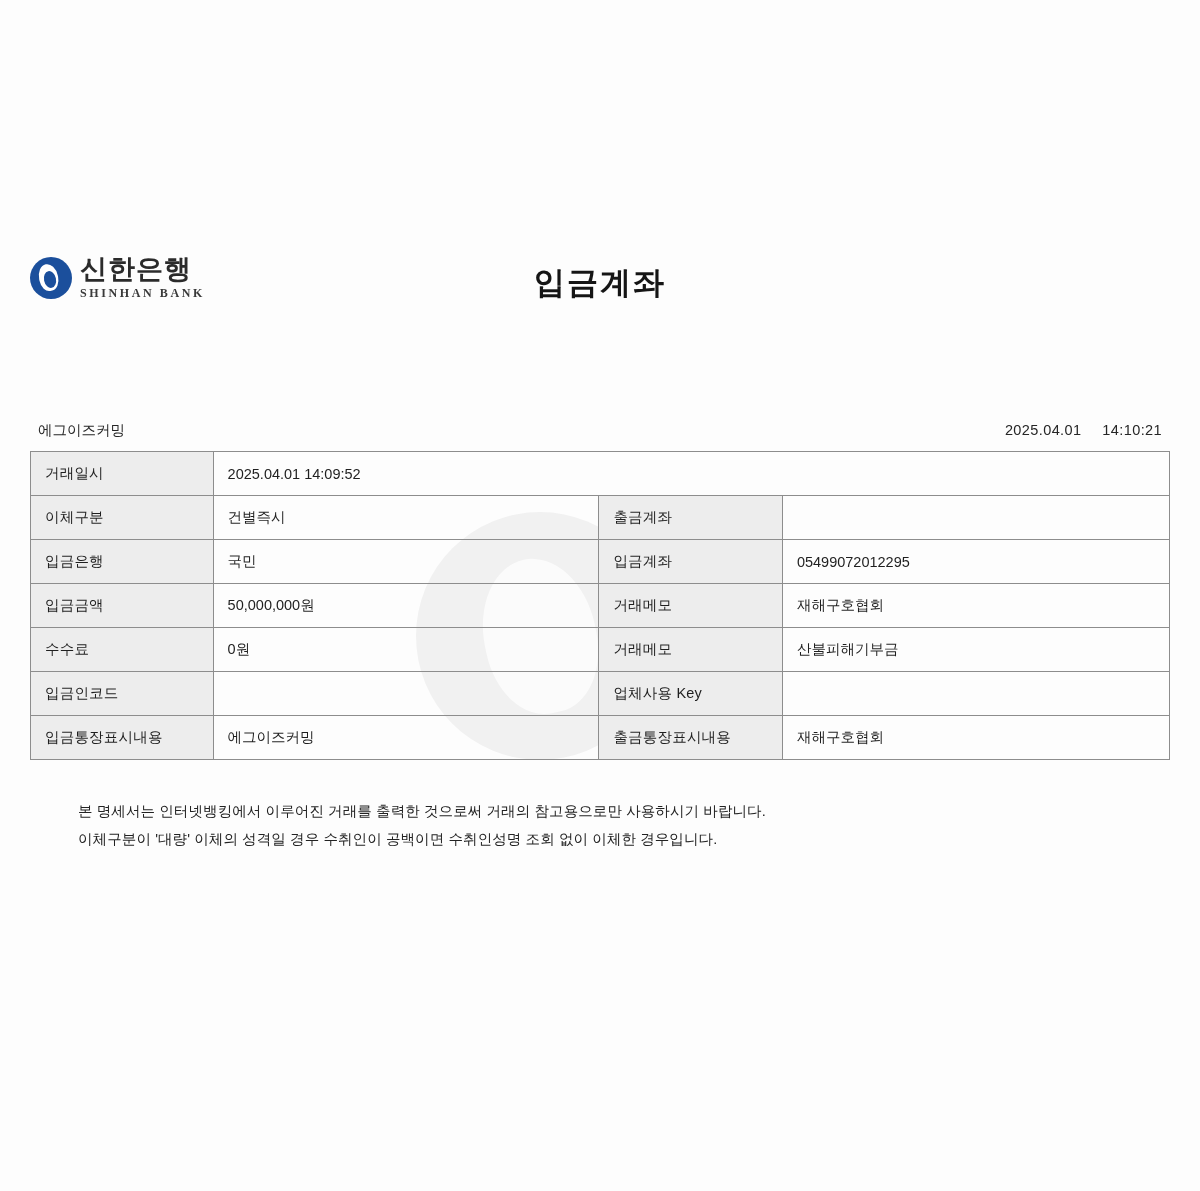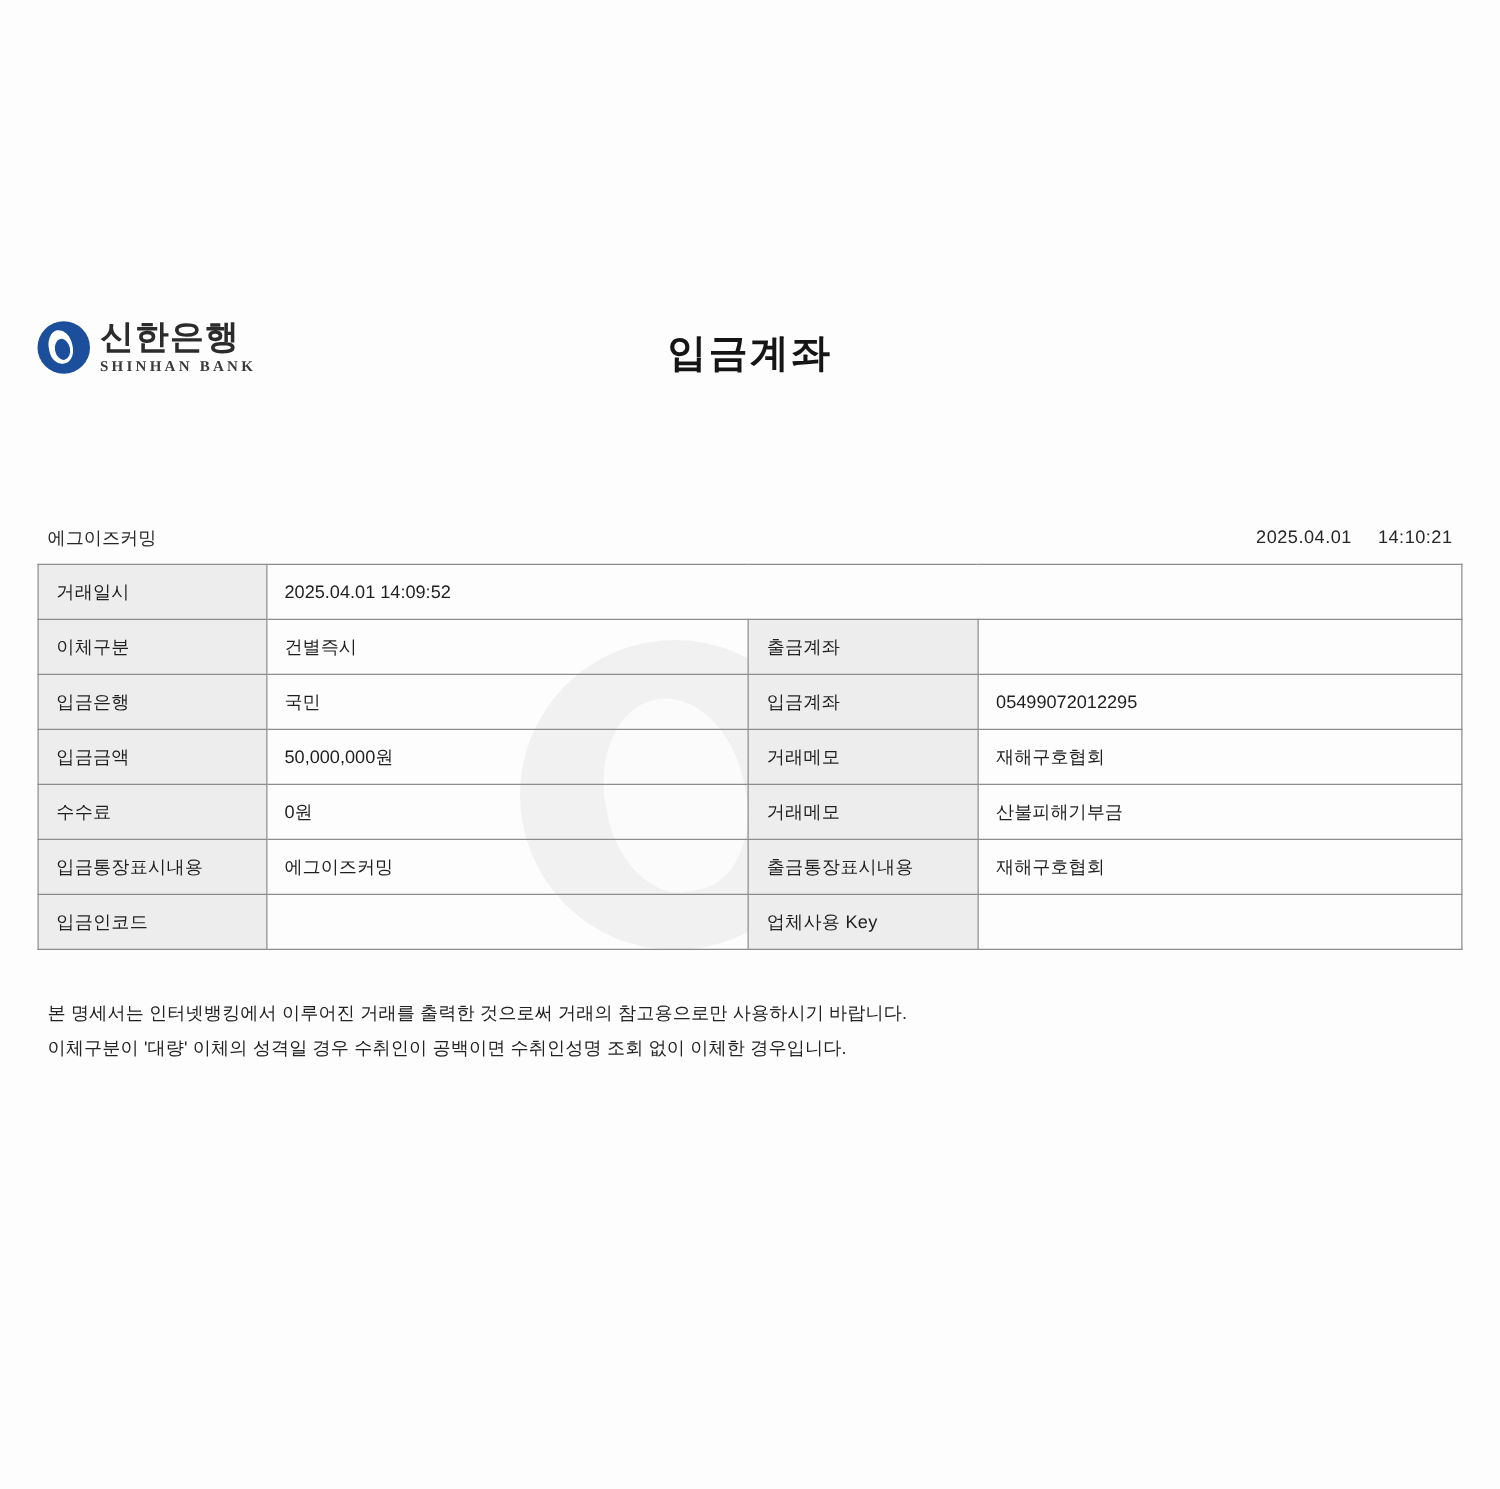--- a/index.html
+++ b/index.html
@@ -193,20 +193,21 @@
     position: absolute;
     left: 38px;
     top: 798px;
     width: 1100px;
     font-size: 14.5px;
     color: #222222;
     line-height: 1.9;
   }
   .notes div {
     letter-spacing: 0.1px;
+    margin-left: 40px;
   }
 </style>
 </head>
 <body>
 
 <div class="page">
 
   <div class="header">
     <div class="logo-wrap">
       <div class="logo-mark"></div>
@@ -253,31 +254,31 @@
         <td class="label">거래메모</td>
         <td class="val">재해구호협회</td>
       </tr>
       <tr>
         <td class="label">수수료</td>
         <td class="val val-amount">0원</td>
         <td class="label">거래메모</td>
         <td class="val memo-text">산불피해기부금</td>
       </tr>
       <tr>
+        <td class="label">입금인코드</td>
+        <td class="val"></td>
+        <td class="label">업체사용 Key</td>
+        <td class="val"></td>
+      </tr>
+      <tr>
         <td class="label">입금통장표시내용</td>
         <td class="val">에그이즈커밍</td>
         <td class="label">출금통장표시내용</td>
         <td class="val">재해구호협회</td>
       </tr>
-      <tr>
-        <td class="label">입금인코드</td>
-        <td class="val"></td>
-        <td class="label">업체사용 Key</td>
-        <td class="val"></td>
-      </tr>
     </tbody>
   </table>
 
   <div class="notes">
     <div>본 명세서는 인터넷뱅킹에서 이루어진 거래를 출력한 것으로써 거래의 참고용으로만 사용하시기 바랍니다.</div>
     <div>이체구분이 '대량' 이체의 성격일 경우 수취인이 공백이면 수취인성명 조회 없이 이체한 경우입니다.</div>
   </div>
 
 </div>
 

